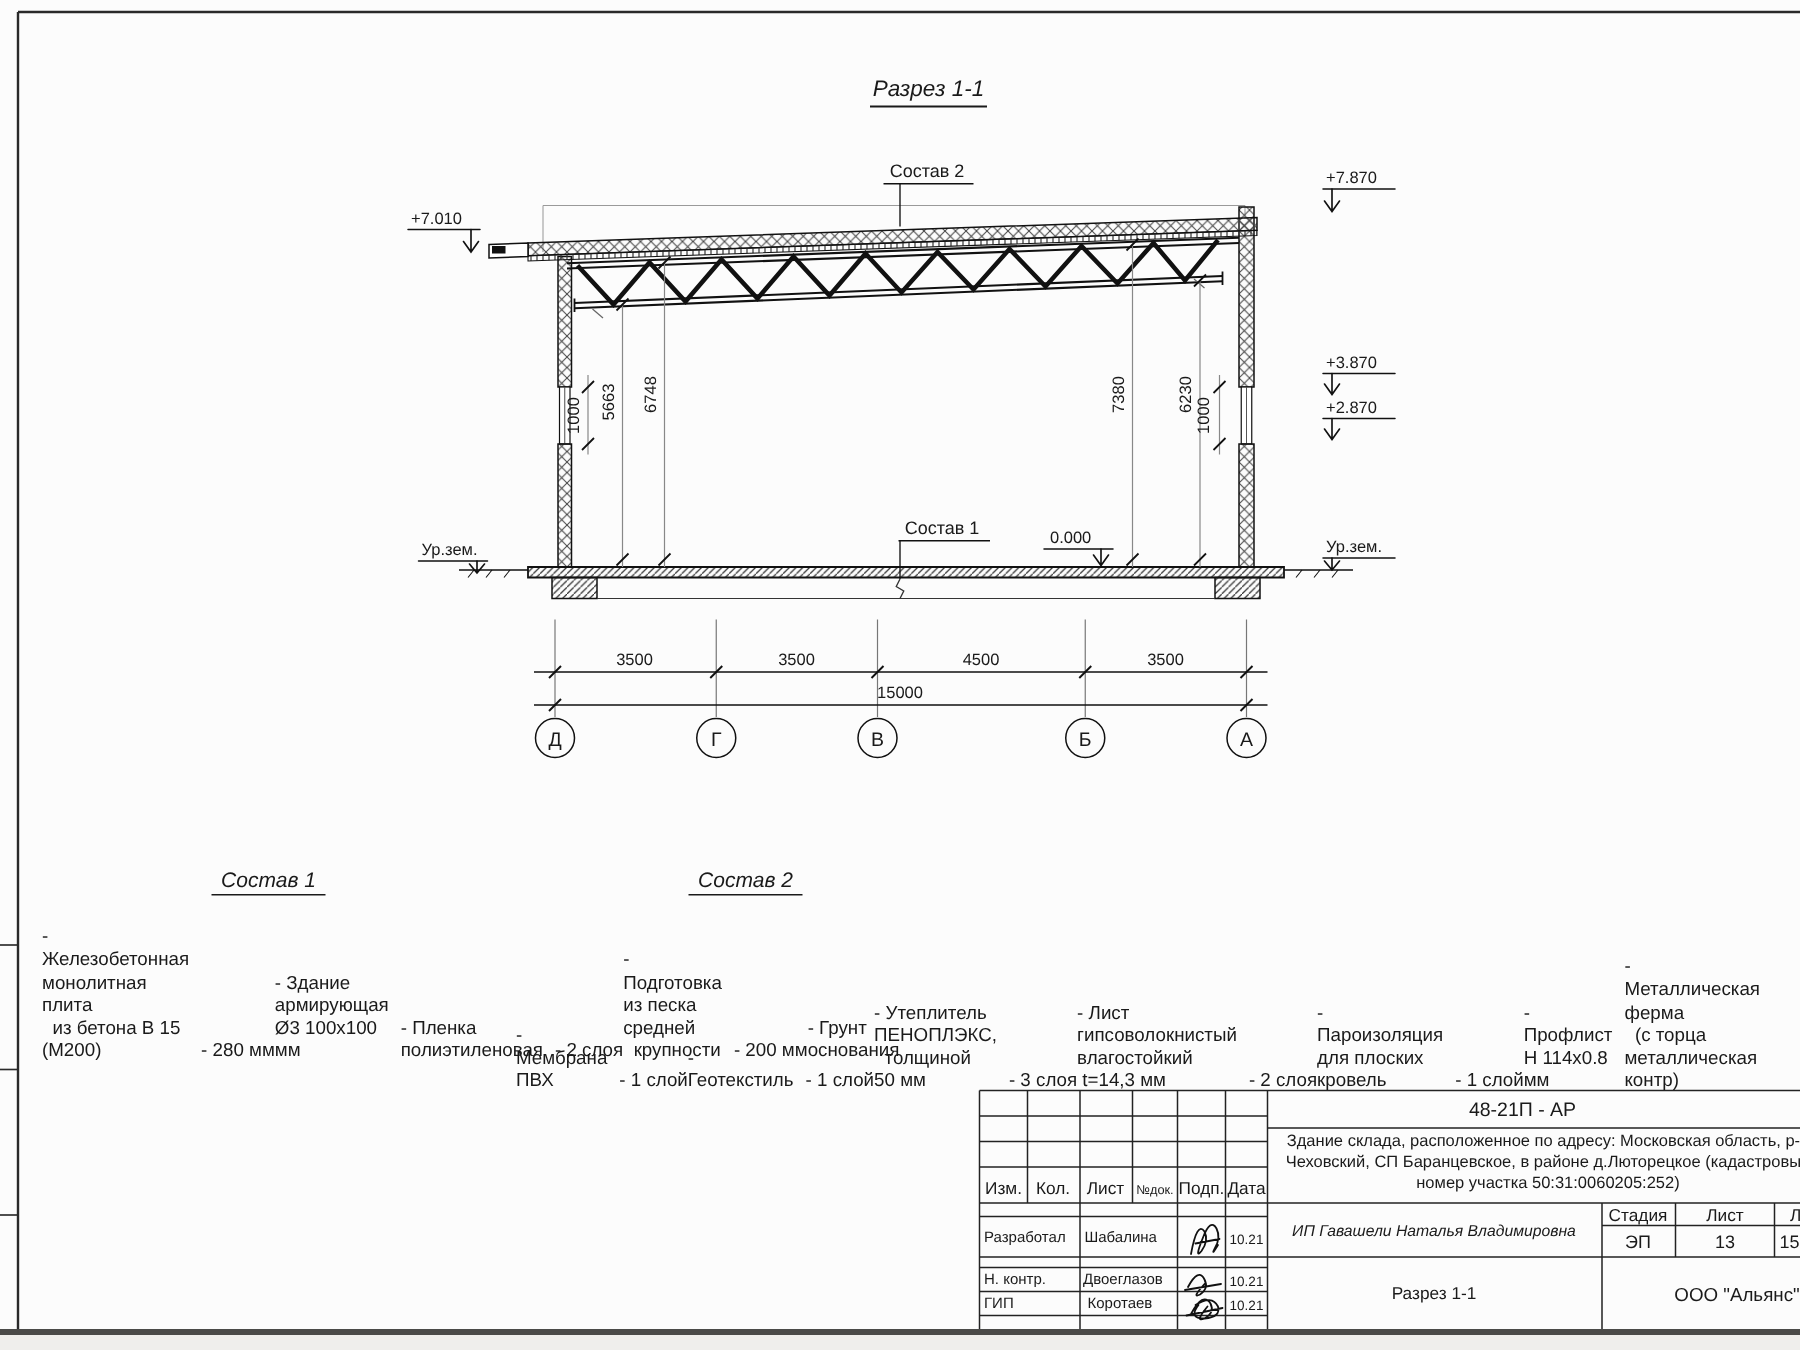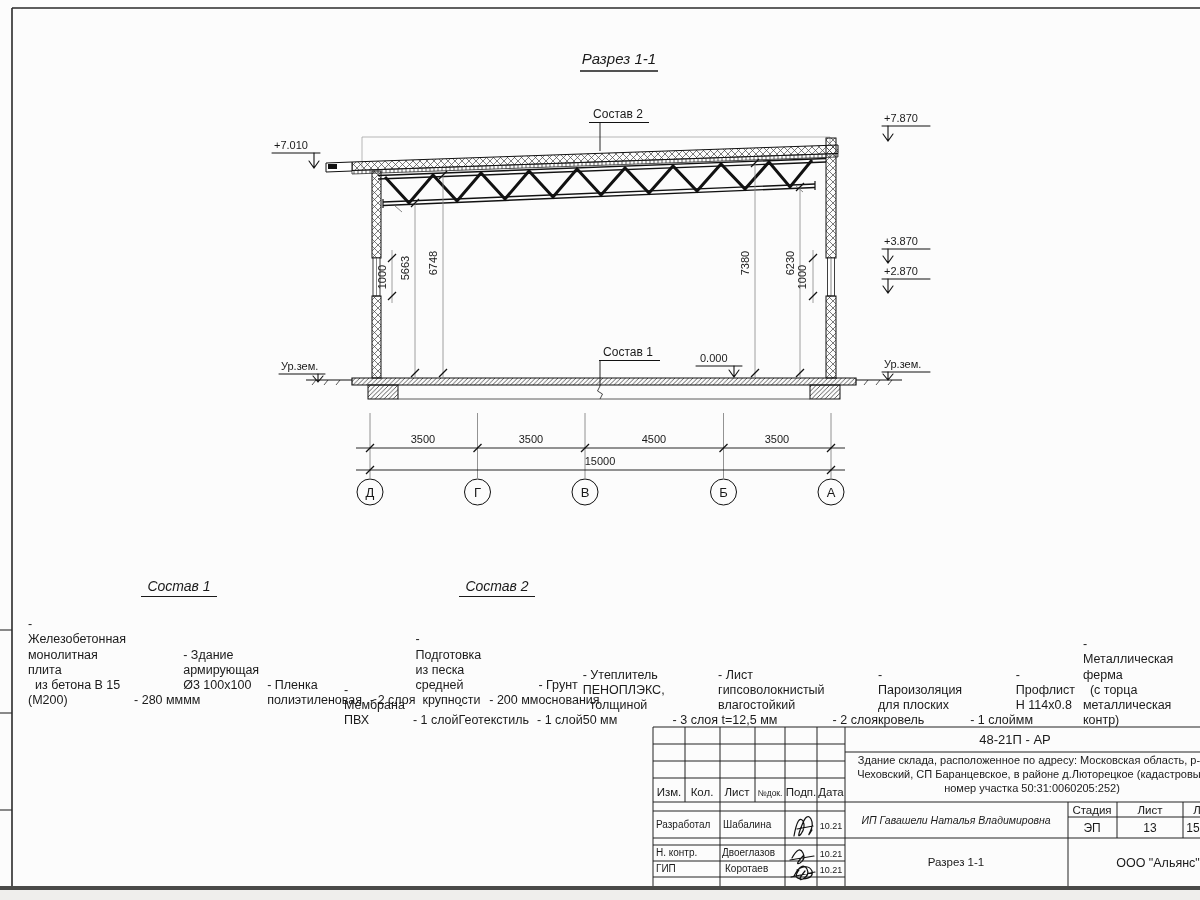--- a/index.html
+++ b/index.html
@@ -356,21 +356,21 @@
       <span class="t">- Геотекстиль</span>
       <span class="v">- 1 слой</span>
     </div>
     <div class="comp-item">
       <span class="t">- Утеплитель ПЕНОПЛЭКС,
   толщиной 50 мм</span>
       <span class="v">- 3 слоя</span>
     </div>
     <div class="comp-item">
       <span class="t">- Лист гипсоволокнистый влагостойкий
- t=12,5 мм</span>
+ t=14,3 мм</span>
       <span class="v">- 2 слоя</span>
     </div>
     <div class="comp-item">
       <span class="t">- Пароизоляция для плоских кровель</span>
       <span class="v">- 1 слой</span>
     </div>
     <div class="comp-item">
       <span class="t">- Профлист Н 114х0.8 мм</span>
       <span class="v"></span>
     </div>

